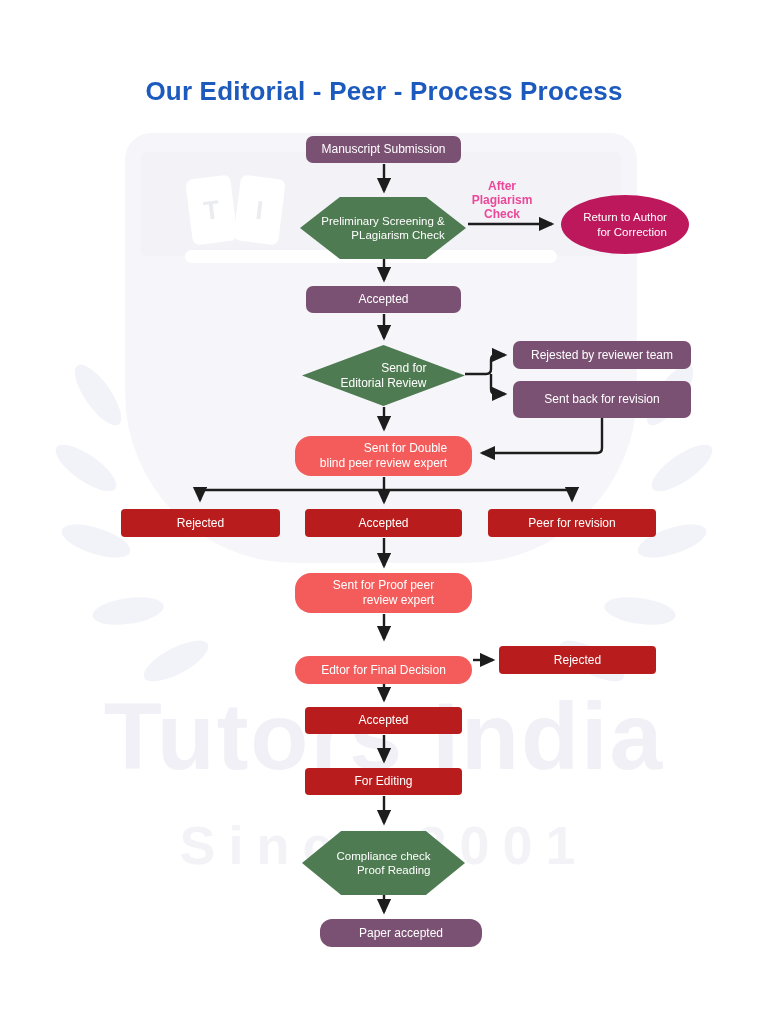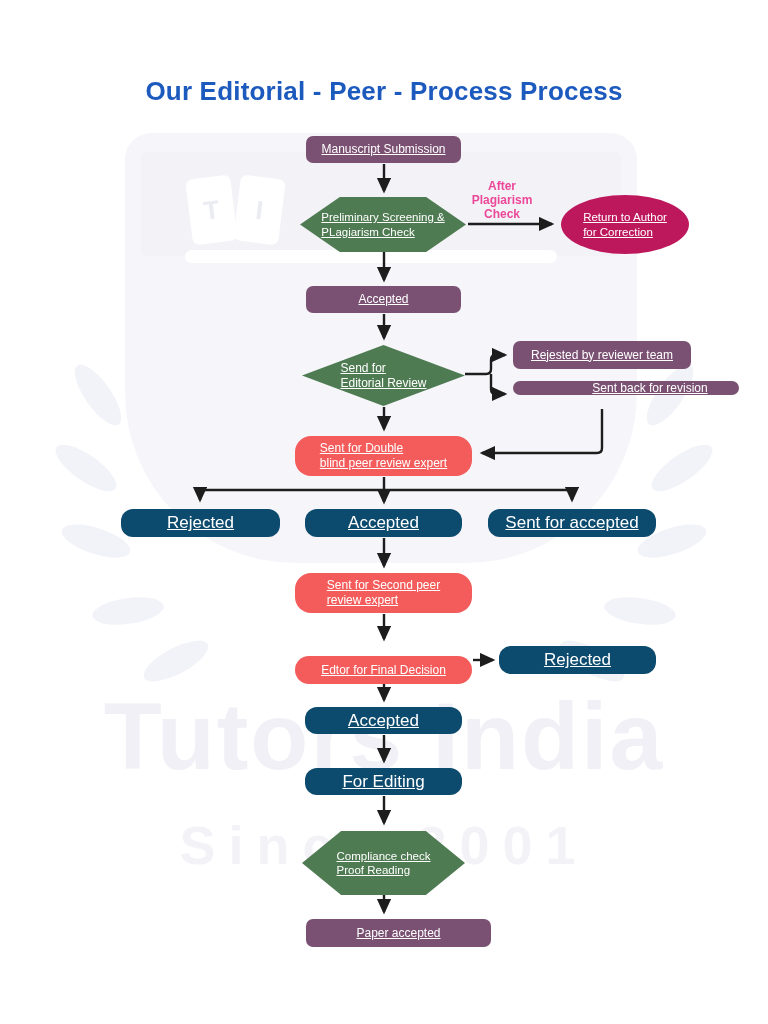--- a/index.html
+++ b/index.html
@@ -25,23 +25,23 @@
     font-size:95px;font-weight:800;color:#ededf4;letter-spacing:2px;white-space:nowrap;}
   .wm-since{position:absolute;left:0;right:0;top:814px;text-align:center;
     font-size:54px;font-weight:600;color:#f0f0f6;letter-spacing:13px;white-space:nowrap;}
   
   .title{position:absolute;left:0;right:0;top:76px;z-index:2;text-align:center;
     font-size:26px;font-weight:bold;color:#1d5abe;letter-spacing:0.2px;}
   
   svg.wires{position:absolute;left:0;top:0;z-index:1;}
   
   .node{position:absolute;z-index:2;display:flex;align-items:center;justify-content:center;
-    color:#ffffff;text-align:left;white-space:pre-line;line-height:1.25;text-decoration:underline;}
+    color:#ffffff;text-align:right;white-space:pre-line;line-height:1.25;}
   .purple{background:#7b5173;border-radius:7px;font-size:12px;}
-  .blue{background:#0c4a6e;border-radius:12px;font-size:17px;}
+  .blue{background:#b91c1c;border-radius:4px;font-size:12px;}
   .red{background:#f45c5c;border-radius:16px;font-size:12px;}
   .green{background:#4f7b52;font-size:11.5px;}
   .hex{clip-path:polygon(0% 50%,24% 0%,76% 0%,100% 50%,76% 100%,24% 100%);}
   .diamond{clip-path:polygon(50% 0%,100% 50%,50% 100%,0% 50%);font-size:12px;}
   .ellipse{background:#be185d;border-radius:50%;font-size:11.5px;}
   .note{position:absolute;z-index:2;color:#ec4899;font-weight:700;font-size:12px;
     text-align:center;white-space:pre-line;line-height:1.15;}
 </style>
 </head>
 <body>
@@ -91,55 +91,55 @@
     <path d="M473 660 H493" marker-end="url(#ah)"></path>
     <path d="M384 675 V700" marker-end="url(#ah)"></path>
     <path d="M384 735 V761" marker-end="url(#ah)"></path>
     <path d="M384 796 V823" marker-end="url(#ah)"></path>
     <path d="M384 888 V912" marker-end="url(#ah)"></path>
   </g>
 </svg>
 
 <div class="node purple" style="left:306px;top:136px;width:155px;height:27px;">Manuscript Submission</div>
 
-<div class="node green hex" style="left:300px;top:197px;width:166px;height:55px;">Preliminary Screening &amp;
+<div class="node green hex" style="left:300px;top:197px;width:166px;height:62px;">Preliminary Screening &amp;
 PLagiarism Check</div>
 
 <div class="note" style="left:462px;top:180px;width:80px;">After
 Plagiarism
 Check</div>
 
 <div class="node ellipse" style="left:561px;top:195px;width:128px;height:59px;">Return to Author
 for Correction</div>
 
 <div class="node purple" style="left:306px;top:286px;width:155px;height:27px;">Accepted</div>
 
 <div class="node green diamond" style="left:302px;top:345px;width:163px;height:61px;">Send for
 Editorial Review</div>
 
 <div class="node purple" style="left:513px;top:341px;width:178px;height:28px;">Rejested by reviewer team</div>
 
-<div class="node purple" style="left:513px;top:381px;width:178px;height:14px;padding-left:48px;">Sent back for revision</div>
+<div class="node purple" style="left:513px;top:381px;width:178px;height:37px;">Sent back for revision</div>
 
 <div class="node red" style="left:295px;top:436px;width:177px;height:40px;">Sent for Double
 blind peer review expert</div>
 
 <div class="node blue" style="left:121px;top:509px;width:159px;height:28px;">Rejected</div>
 
 <div class="node blue" style="left:305px;top:509px;width:157px;height:28px;">Accepted</div>
 
-<div class="node blue" style="left:488px;top:509px;width:168px;height:28px;">Sent for accepted</div>
+<div class="node blue" style="left:488px;top:509px;width:168px;height:28px;">Peer for revision</div>
 
-<div class="node red" style="left:295px;top:573px;width:177px;height:40px;">Sent for Second peer
+<div class="node red" style="left:295px;top:573px;width:177px;height:40px;">Sent for Proof peer
 review expert</div>
 
 <div class="node red" style="left:295px;top:646px;width:177px;height:28px;margin-top:10px;">Edtor for Final Decision</div>
 
 <div class="node blue" style="left:499px;top:646px;width:157px;height:28px;">Rejected</div>
 
 <div class="node blue" style="left:305px;top:707px;width:157px;height:27px;">Accepted</div>
 
 <div class="node blue" style="left:305px;top:768px;width:157px;height:27px;">For Editing</div>
 
 <div class="node green hex" style="left:302px;top:831px;width:163px;height:64px;">Compliance check
 Proof Reading</div>
 
-<div class="node purple" style="left:306px;top:919px;width:185px;height:28px;">Paper accepted</div>
+<div class="node purple" style="left:320px;top:919px;width:162px;height:28px;border-radius:12px;">Paper accepted</div>
 
 </body></html>

